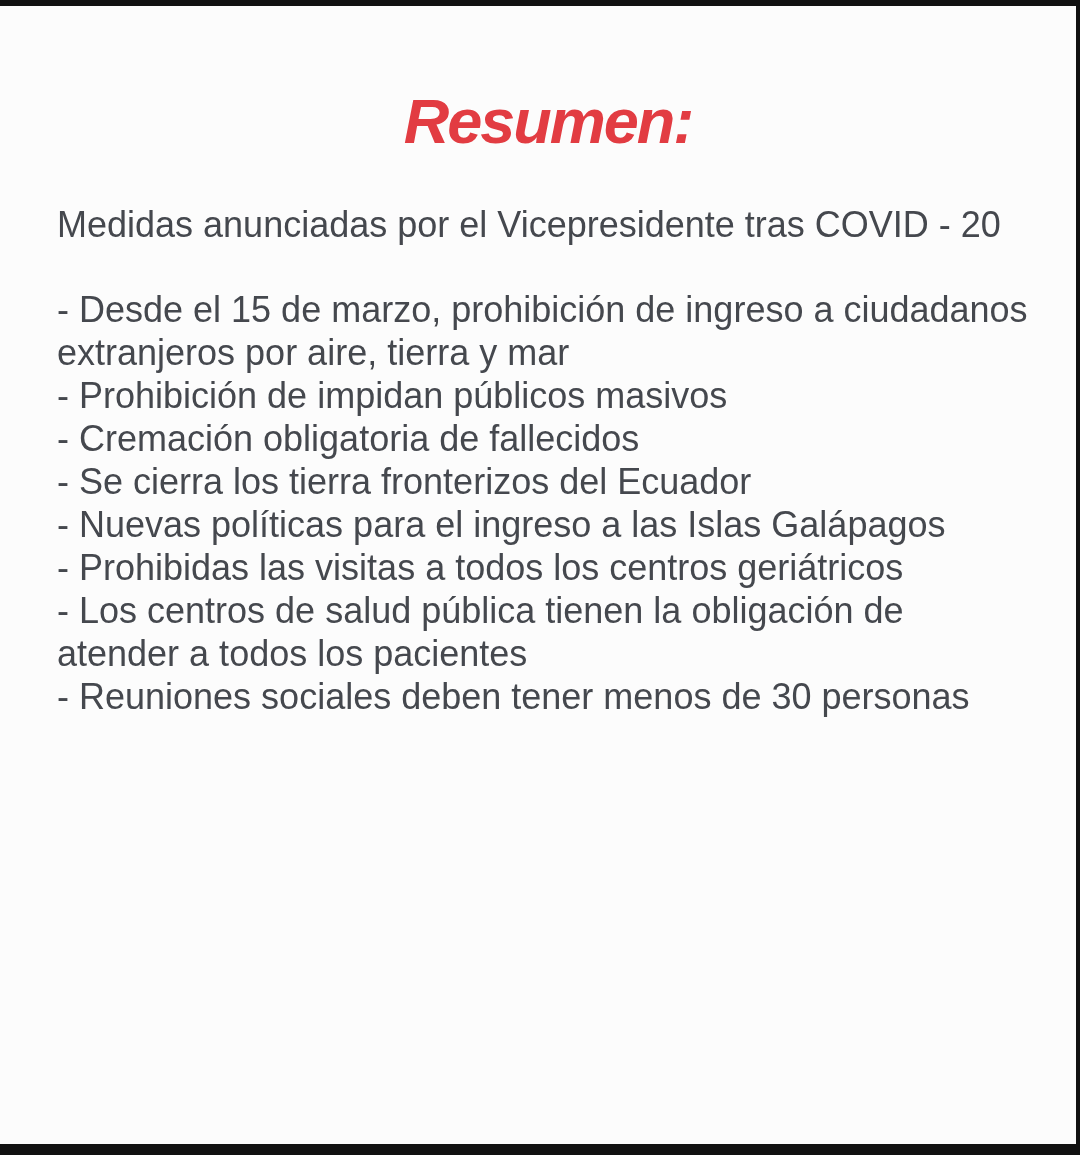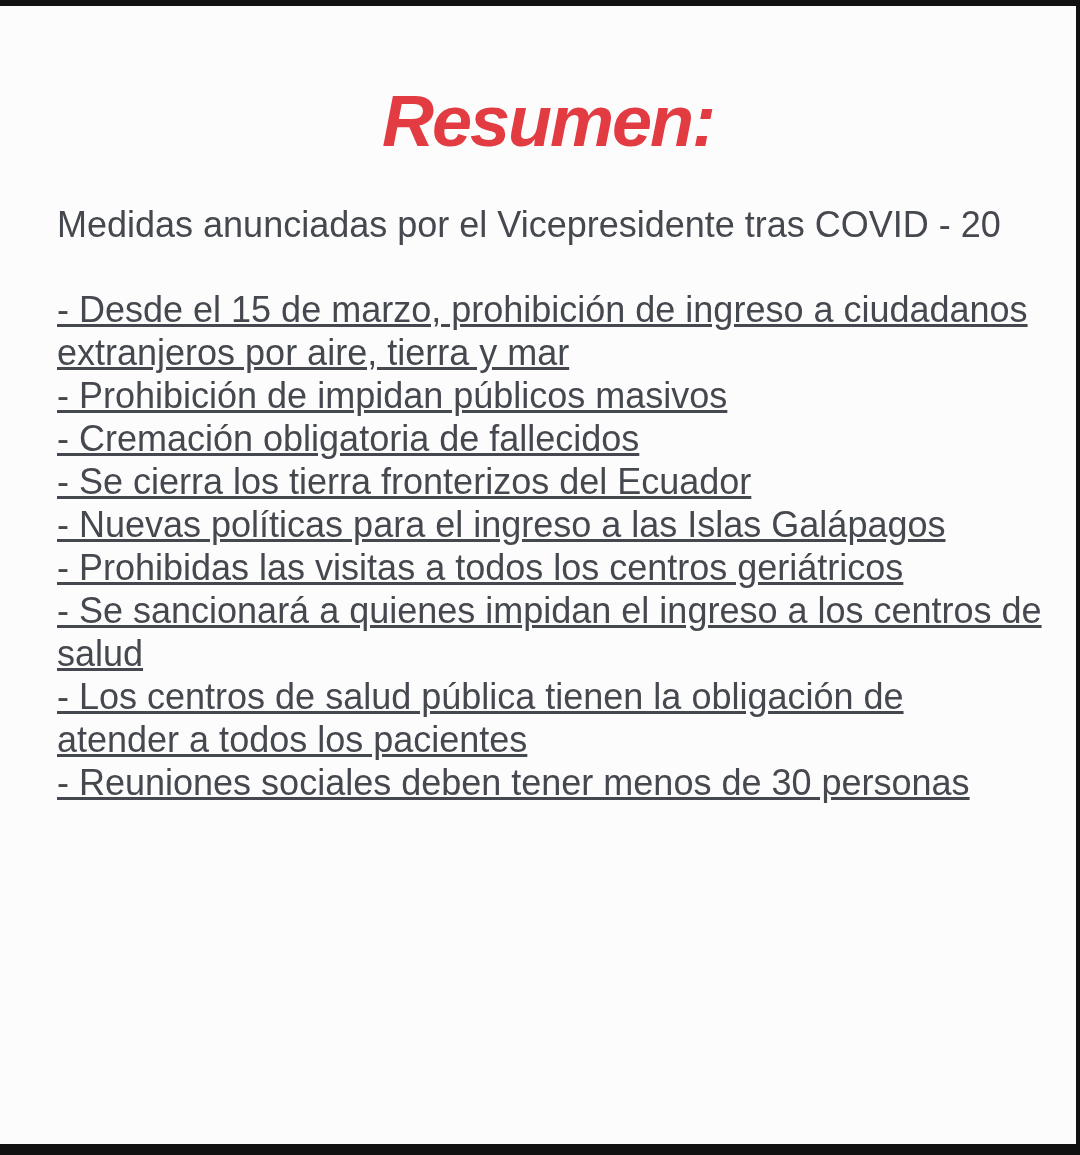--- a/index.html
+++ b/index.html
@@ -9,55 +9,53 @@
     background:var(--background,#fcfcfc);
     overflow:hidden;
     font-family:"Liberation Sans",sans-serif;
   }
   .border-top{position:absolute;top:0;left:0;right:0;height:6px;background:var(--border_black,#111);}
   .border-right{position:absolute;top:0;right:0;bottom:0;width:4px;background:var(--border_black,#111);}
   .border-bottom{position:absolute;left:0;right:0;bottom:0;height:11px;background:var(--border_black,#111);}
   .title{
     margin:77px 0 0 16px;
     text-align:center;
-    font-size:72px;line-height:88px;
+    font-size:63px;line-height:88px;
     font-weight:bold;font-style:italic;
     letter-spacing:-2px;
     color:var(--title_red,#e23c42);
   }
   .subtitle{
     margin:38px 0 0 57px;
     font-size:36px;line-height:43px;
     color:var(--body_text,#45484e);
   }
   .measures{
     margin:42px 0 0 57px;
     width:995px;
     font-size:36px;line-height:43px;
     color:var(--body_text,#45484e);
   }
-  .measure{white-space:pre-line;text-decoration:underline;}
+  .measure{white-space:pre-line;}
 </style>
 </head>
 <body>
 
 <div class="canvas">
   <div class="border-top"></div>
   <div class="border-right"></div>
   <div class="border-bottom"></div>
 
   <h1 class="title">Resumen:</h1>
   <p class="subtitle">Medidas anunciadas por el Vicepresidente tras COVID - 20</p>
   <div class="measures">
       <div class="measure">- Desde el 15 de marzo, prohibición de ingreso a ciudadanos
 extranjeros por aire, tierra y mar</div>
       <div class="measure">- Prohibición de impidan públicos masivos</div>
       <div class="measure">- Cremación obligatoria de fallecidos</div>
       <div class="measure">- Se cierra los tierra fronterizos del Ecuador</div>
       <div class="measure">- Nuevas políticas para el ingreso a las Islas Galápagos</div>
       <div class="measure">- Prohibidas las visitas a todos los centros geriátricos</div>
-      <div class="measure">- Se sancionará a quienes impidan el ingreso a los centros de
-salud</div>
       <div class="measure">- Los centros de salud pública tienen la obligación de
 atender a todos los pacientes</div>
       <div class="measure">- Reuniones sociales deben tener menos de 30 personas</div>
     </div>
 </div>
 
 </body></html>

